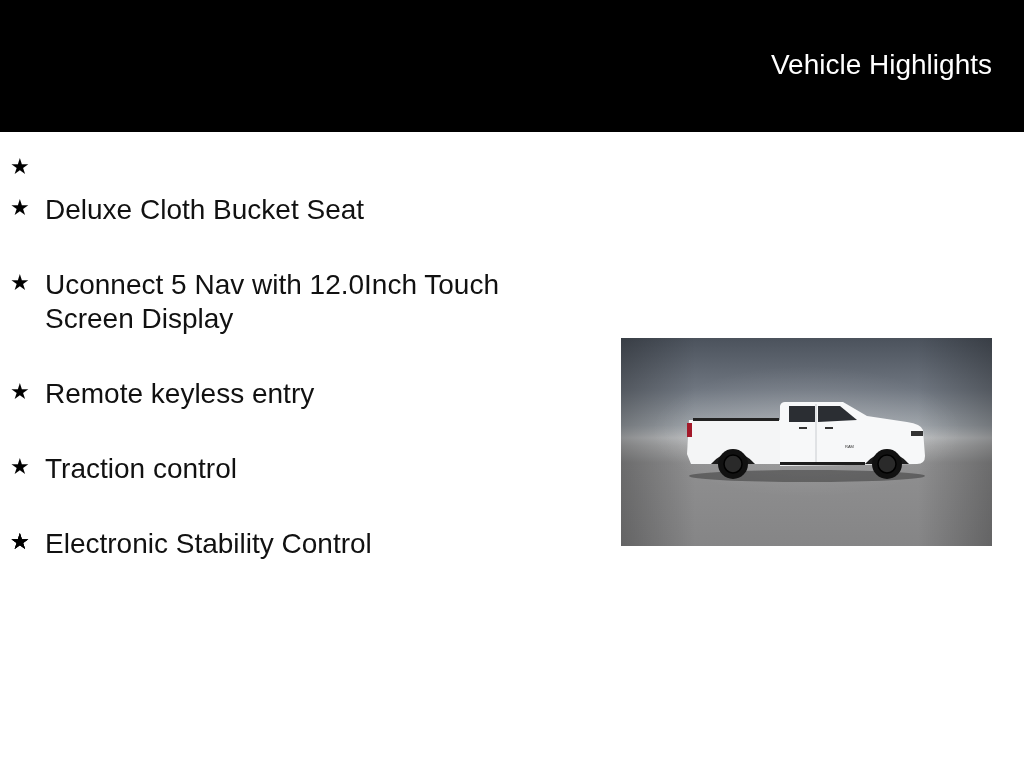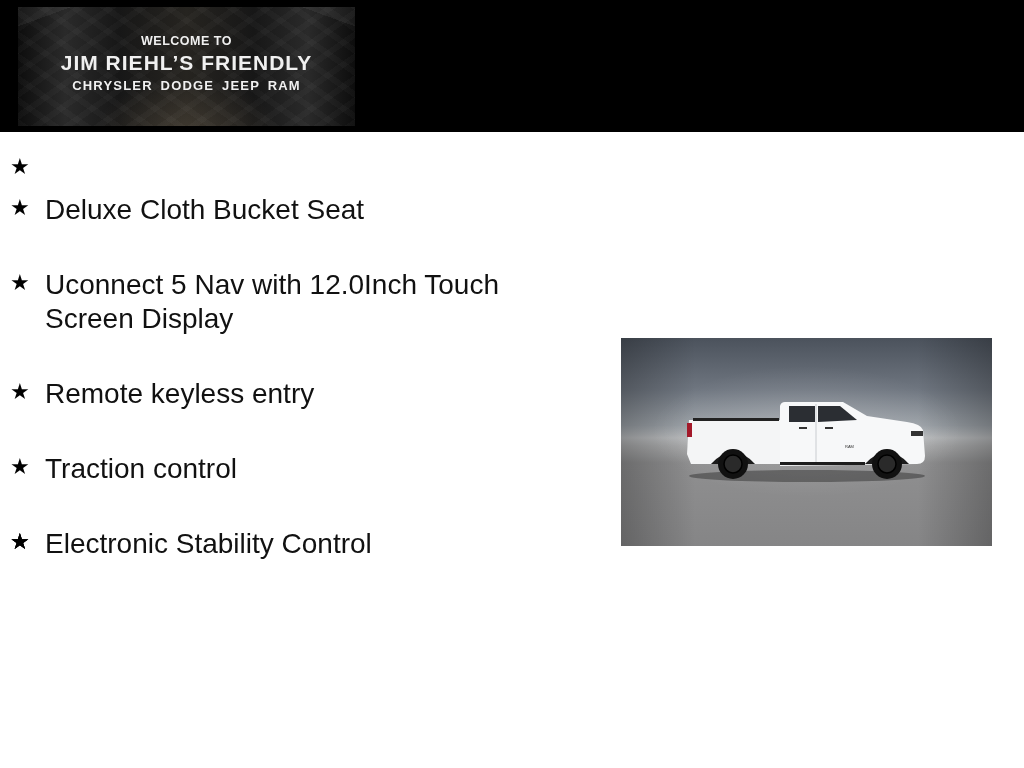--- a/index.html
+++ b/index.html
@@ -68,25 +68,21 @@
     content: ""; position: absolute; inset: 0;
     background: radial-gradient(ellipse 60% 45% at 50% 45%, rgba(255,255,255,0.18), rgba(0,0,0,0) 70%),
                 linear-gradient(90deg, rgba(0,0,0,0.25), rgba(0,0,0,0) 20%, rgba(0,0,0,0) 80%, rgba(0,0,0,0.25));
   }
   .truck { position: absolute; left: 64px; top: 58px; width: 244px; height: 86px; z-index: 2; }
 </style>
 </head>
 <body>
 
 <div class="header">
-  <div class="logo">
-    <span class="logo-line logo-l1">WELCOME TO</span>
-    <span class="logo-line logo-l2">JIM RIEHL’S FRIENDLY</span>
-    <span class="logo-line logo-l3">CHRYSLER DODGE JEEP RAM</span>
-  </div>
+  <h1 class="page-title">Vehicle Highlights</h1>
 </div>
 
 <ul class="highlights">
   <li class="hl-item">
     <span class="hl-star">★</span>
   </li>
   <li class="hl-item">
     <span class="hl-star">★</span>
     <span>Deluxe Cloth Bucket Seat</span>
   </li>

